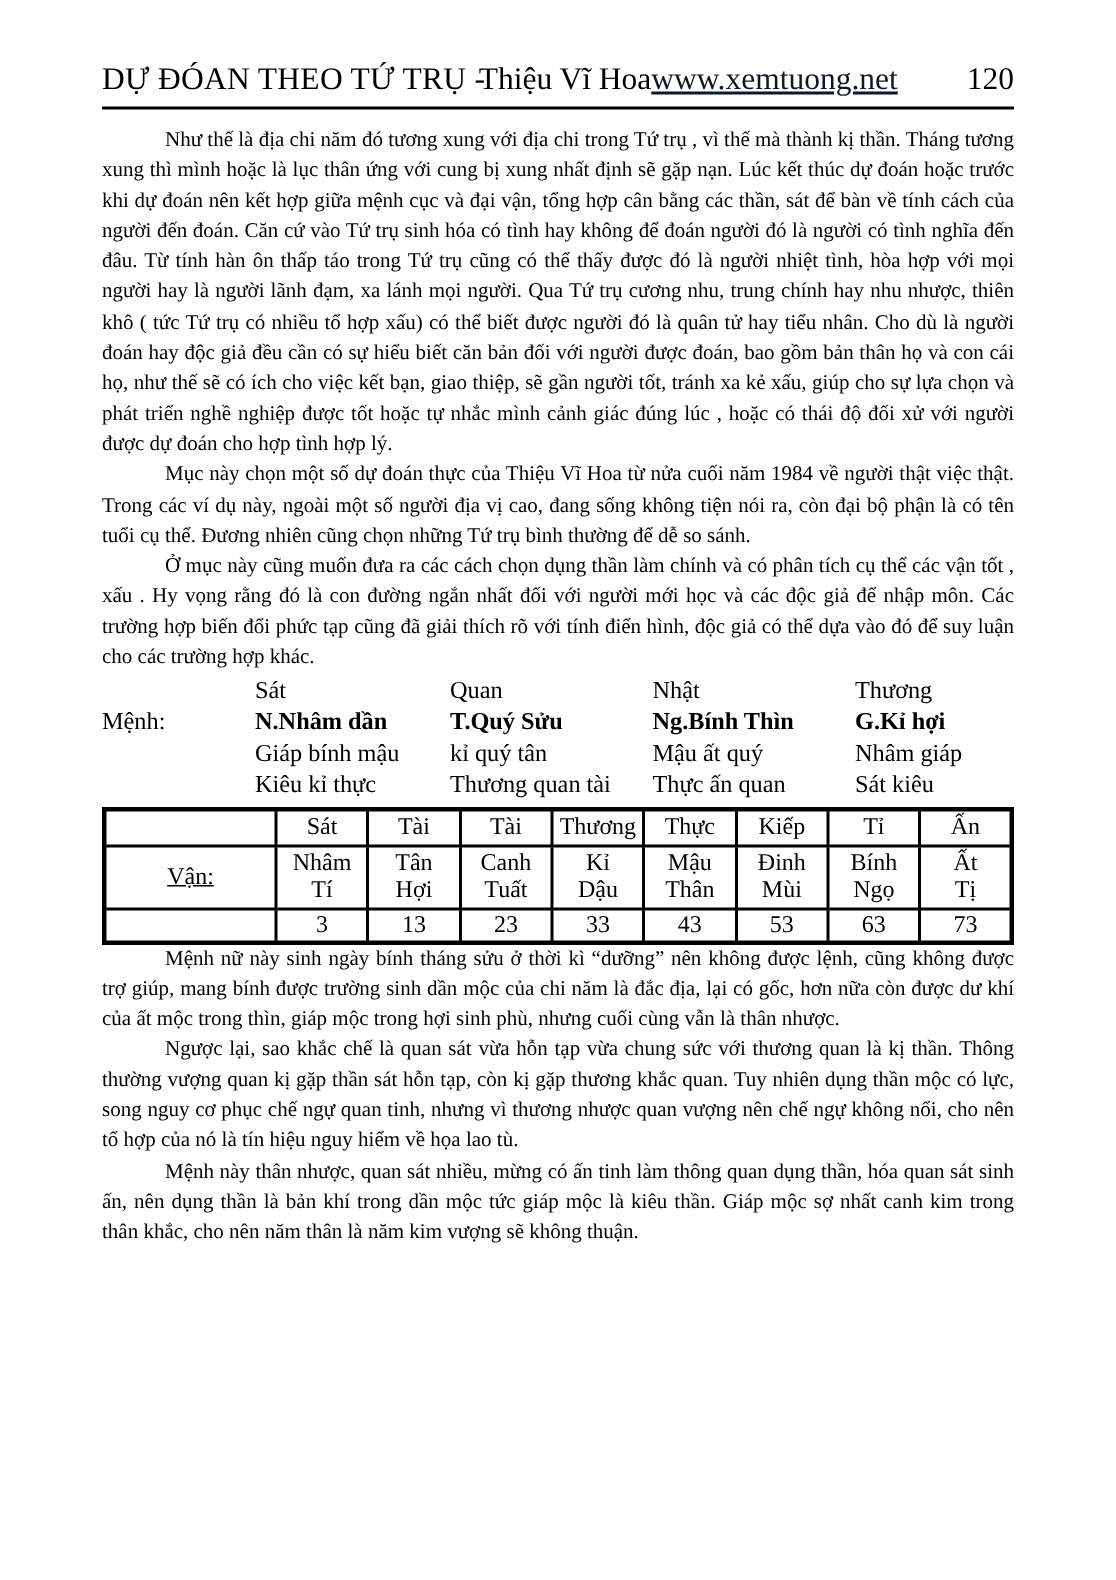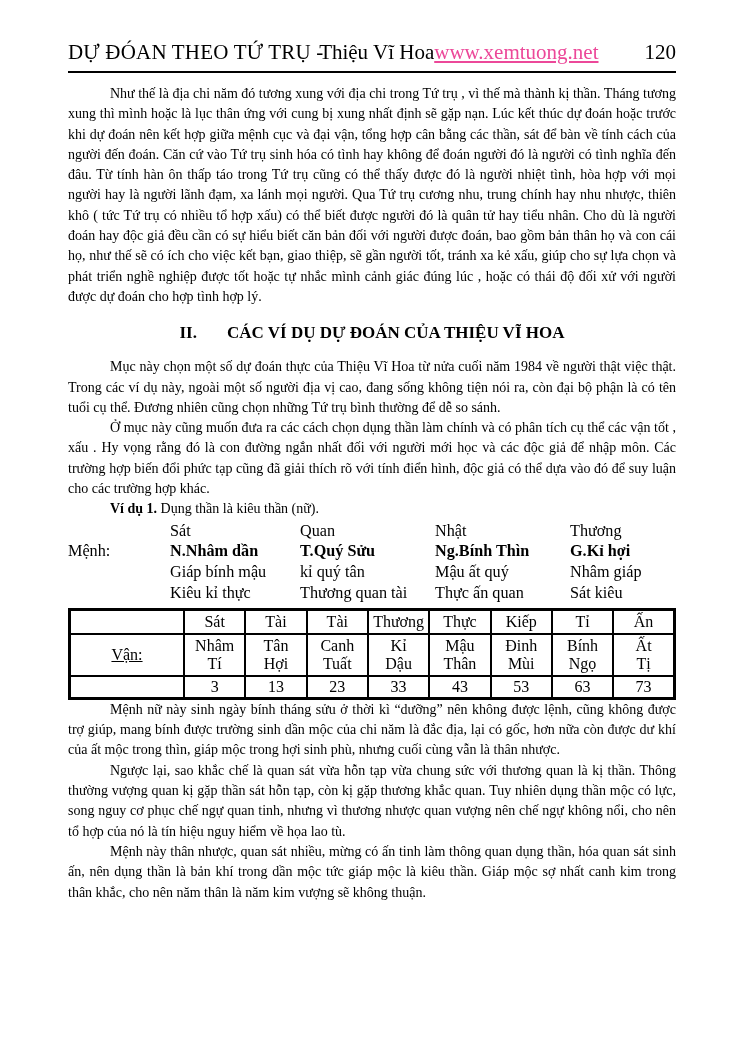--- a/index.html
+++ b/index.html
@@ -21,21 +21,21 @@
   
   .header {
     display: flex;
     align-items: baseline;
     font-size: 21px;
     line-height: 20px;
     white-space: nowrap;
   }
   .h-title   { min-width: 248px; letter-spacing: .2px; }
   .h-author  { flex: 1; }
-  .h-url     { text-decoration: underline; color: #ec4899; margin-right: 46px; }
+  .h-url     { text-decoration: underline; color: #0f172a; margin-right: 46px; }
   .h-page    { }
   .rule {
     border: 0;
     border-top: 2px solid #000;
     margin: 9px 0 0 0;
   }
   
   p.body-text {
     margin: 0;
     font-size: 14px;
@@ -96,28 +96,24 @@
   <div class="header">
     <span class="h-title">DỰ ĐÓAN THEO TỨ TRỤ -</span>
     <span class="h-author">Thiệu Vĩ  Hoa</span>
     <a href="#" class="h-url">www.xemtuong.net</a>
     <span class="h-page">120</span>
   </div>
   <hr class="rule">
 
   <p class="body-text first-para">Như thế là địa chi năm đó tương xung với địa chi trong Tứ trụ , vì thế mà thành kị thần. Tháng tương xung thì mình hoặc là lục thân ứng với cung bị xung nhất định sẽ gặp nạn. Lúc kết thúc dự đoán hoặc trước khi dự đoán nên kết hợp giữa mệnh cục và đại vận, tổng hợp cân bằng các thần, sát để bàn về tính cách của người đến đoán. Căn cứ vào Tứ trụ sinh hóa có tình hay không để đoán người đó là người có tình nghĩa đến đâu. Từ tính hàn ôn thấp táo trong Tứ trụ cũng có thể thấy được đó là người nhiệt tình, hòa hợp với mọi người hay là người lãnh đạm, xa lánh mọi người. Qua Tứ trụ cương nhu, trung chính hay nhu nhược, thiên khô ( tức Tứ trụ có nhiều tổ hợp xấu) có thể biết được người đó là quân tử hay tiểu nhân. Cho dù là người đoán hay độc giả đều cần có sự hiểu biết căn bản đối với người được đoán, bao gồm bản thân họ và con cái họ, như thế sẽ có ích cho việc kết bạn, giao thiệp, sẽ gần người tốt, tránh xa kẻ xấu, giúp cho sự lựa chọn và phát triển nghề nghiệp được tốt hoặc tự nhắc mình cảnh giác đúng lúc , hoặc có thái độ đối xử với người được dự đoán cho hợp tình hợp lý.</p>
 
-  <div class="section-heading">
-    <span class="sec-num">II.</span><span>CÁC VÍ DỤ DỰ ĐOÁN CỦA THIỆU VĨ  HOA</span>
-  </div>
 
   <p class="body-text">Mục này chọn một số dự đoán thực của Thiệu Vĩ Hoa từ nửa cuối năm 1984 về người thật việc thật. Trong các ví dụ này, ngoài một số người địa vị cao, đang sống không tiện nói ra, còn đại bộ phận là có tên tuổi cụ thể. Đương nhiên cũng chọn những Tứ trụ bình thường để dễ so sánh.</p>
   <p class="body-text">Ở mục này cũng muốn đưa ra các cách chọn dụng thần làm chính và có phân tích cụ thể các vận tốt , xấu . Hy vọng rằng đó là con đường ngắn nhất đối với người mới học và các độc giả để nhập môn. Các trường hợp biến đổi phức tạp cũng đã giải thích rõ với tính điển hình, độc giả có thể dựa vào đó để suy luận cho các trường hợp khác.</p>
 
-  <p class="body-text example"><b>Ví dụ 1.</b><span> Dụng thần là kiêu thần (nữ).</span></p>
 
   <div class="menh">
     <div class="m-cell"></div>
     <div class="m-cell">Sát</div>
     <div class="m-cell">Quan</div>
     <div class="m-cell">Nhật</div>
     <div class="m-cell">Thương</div>
 
     <div class="m-cell">Mệnh:</div>
     <div class="m-cell m-bold">N.Nhâm dần</div>

